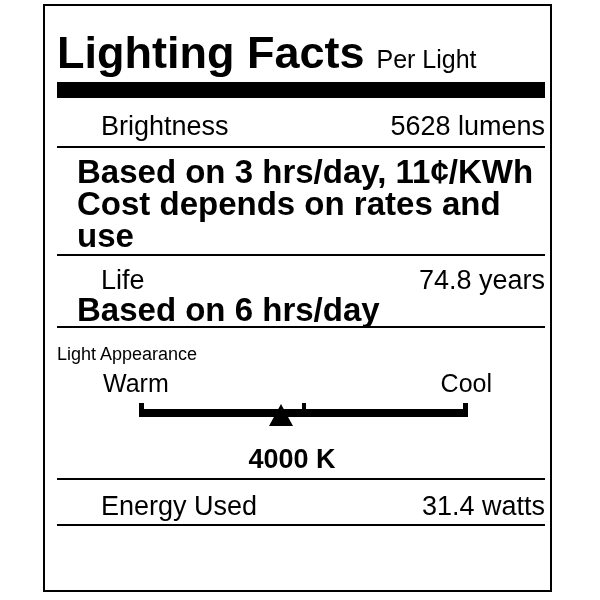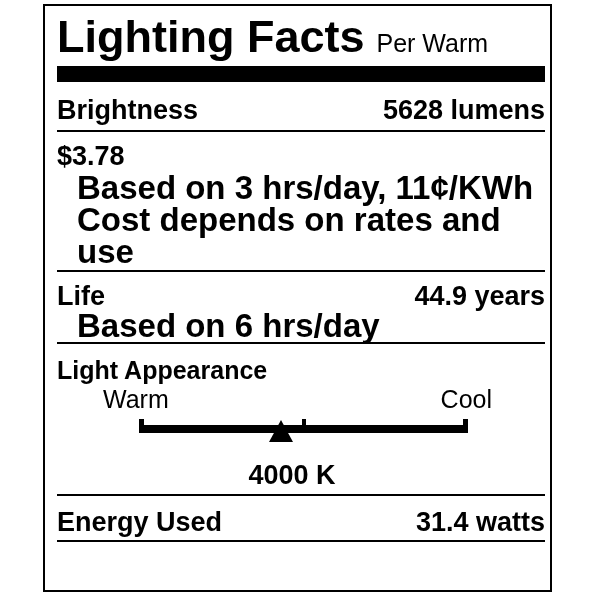--- a/index.html
+++ b/index.html
@@ -16,20 +16,21 @@
     border: 2px solid var(--ink, #000);
     background: var(--paper, #fff);
     padding: 0 5px 0 12px;
     overflow: hidden;
   }
   
   .title-row {
     height: 60px;
     display: flex;
     align-items: baseline;
+    margin-top: 16px;
   }
   .title-main {
     font-size: 45px;
     font-weight: bold;
     line-height: 62px;
     white-space: nowrap;
   }
   .title-sub {
     font-size: 25px;
     font-weight: normal;
@@ -40,40 +41,41 @@
     height: 16px;
     background: var(--ink, #000);
   }
   
   .rule-bottom { border-bottom: 2px solid var(--ink, #000); }
   .kv-row {
     display: flex;
     justify-content: space-between;
     align-items: center;
     font-size: 27px;
-    font-weight: bold;
+    font-weight: normal;
     line-height: 30px;
+    margin-left: 44px;
   }
   .row-brightness { padding: 13px 0 5px 0; }
   .section-energy-cost { padding-top: 8px; padding-bottom: 2px; }
   .section-energy-cost .kv-row { line-height: 32px; }
   .note-line {
     font-size: 33px;
     font-weight: bold;
     line-height: 32px;
     padding-left: 20px;
   }
   .section-life { padding-top: 8px; }
   .section-life .kv-row { line-height: 32px; }
   .section-life .note-line { line-height: 28px; padding-bottom: 2px; }
   
   .section-light { padding-top: 10px; padding-bottom: 2px; }
   .light-header {
-    font-size: 25px;
-    font-weight: bold;
+    font-size: 18px;
+    font-weight: normal;
     line-height: 32px;
   }
   .warm-cool-row {
     position: relative;
     height: 26px;
     font-size: 25px;
     line-height: 26px;
     text-align: center;
   }
   .warm-label { position: absolute; left: 46px; }
@@ -130,44 +132,43 @@
   .row-energy-used .kv-row { line-height: 32px; }
   .footer-space { height: 90px; }
 </style>
 </head>
 <body>
 
 <div class="label-box">
 
   <div class="title-row">
     <span class="title-main">Lighting Facts</span>
-    <span class="title-sub">Per Warm</span>
+    <span class="title-sub">Per Light</span>
   </div>
 
   <div class="separator-bar"></div>
 
   <div class="row-brightness rule-bottom">
     <div class="kv-row">
       <span>Brightness</span>
       <span>5628 lumens</span>
     </div>
   </div>
 
   <div class="section-energy-cost rule-bottom">
     <div class="kv-row">
-      <span>$3.78</span>
     </div>
     <div class="note-line">Based on 3 hrs/day, 11¢/KWh</div>
     <div class="note-line">Cost depends on rates and use</div>
   </div>
 
   <div class="section-life rule-bottom">
     <div class="kv-row">
       <span>Life</span>
-      <span>44.9 years</span>
+      <span>74.8 years</span>
     </div>
     <div class="note-line">Based on 6 hrs/day</div>
   </div>
 
   <div class="section-light rule-bottom">
     <div class="light-header">Light Appearance</div>
     <div class="warm-cool-row">
       <span class="warm-label">Warm</span>
       <span class="cool-label">Cool</span>
     </div>

